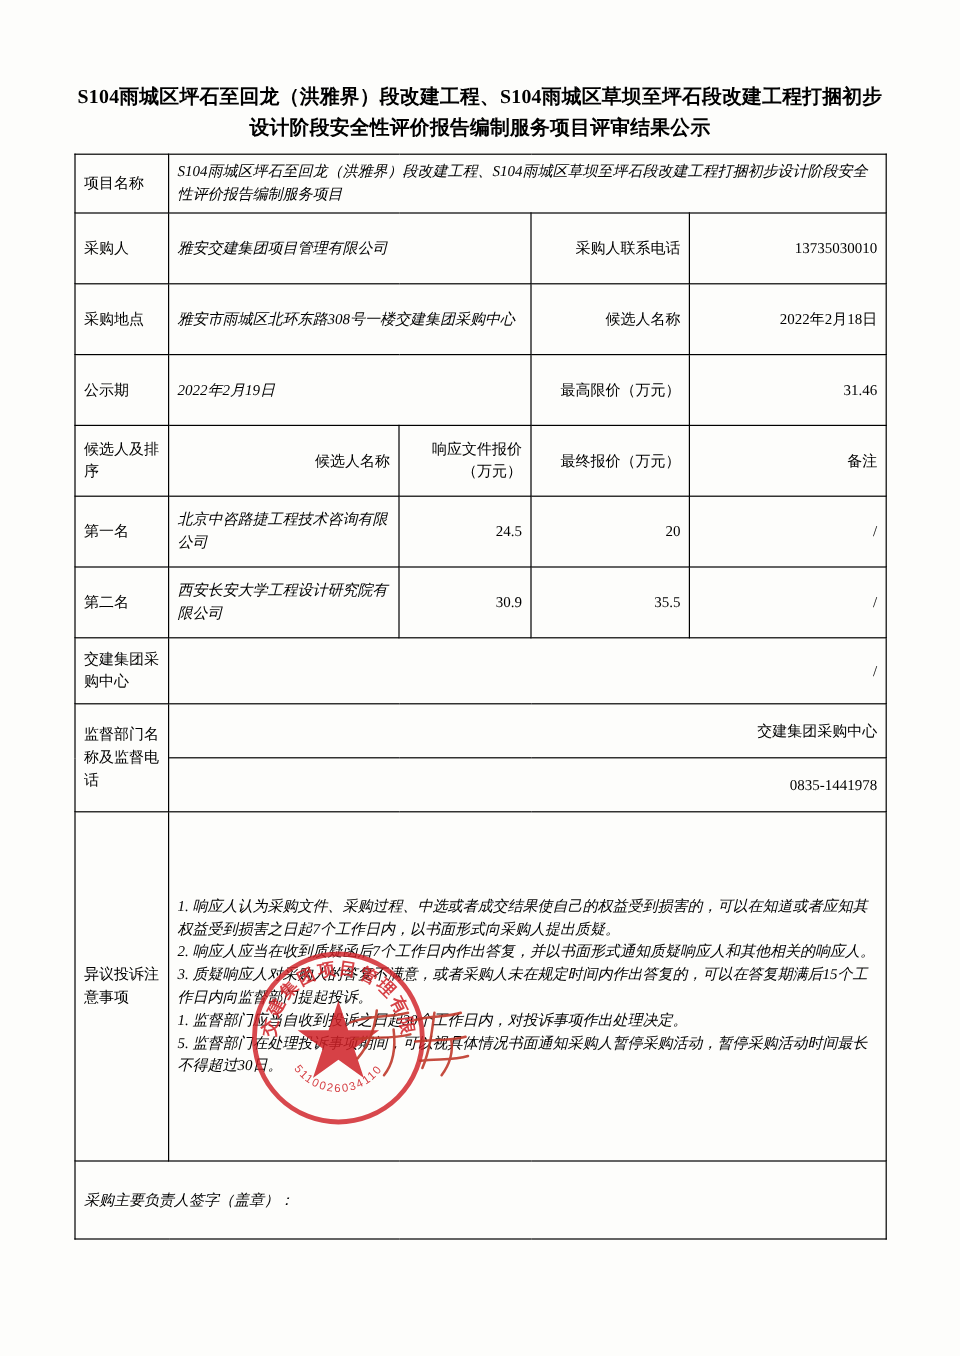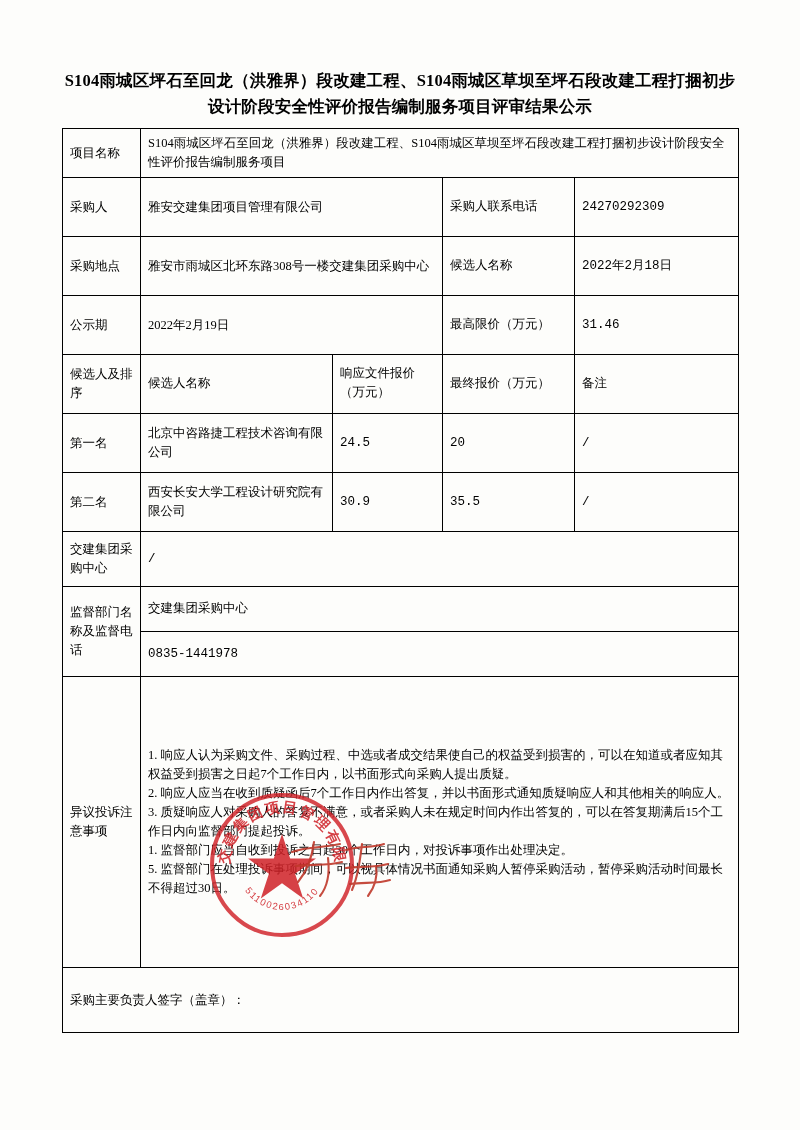--- a/index.html
+++ b/index.html
@@ -46,22 +46,22 @@
     border: 1px solid #000000;
     font-size: 12.5px;
     line-height: 19px;
     padding: 5px 7px;
     vertical-align: middle;
   }
   .lbl {
     text-align: left;
     font-size: 12.5px;
   }
-  .ctr { text-align: left; font-family: Liberation Mono, monospace; }
-  .lft { text-align: left; }
+  .ctr { text-align: right; }
+  .lft { text-align: left; font-style: italic; }
   .tall { height: 48px; }
   .pad-note { padding: 10px 12px 10px 12px; line-height: 22.5px; font-size: 12.7px; }
   .note-p { margin: 0; text-indent: 0; }
   .sign-row td {
     height: 54px;
     vertical-align: middle;
   }
   
   .seal {
     position: absolute;
@@ -100,21 +100,21 @@
     <tbody>
         <tr>
       <td class="lbl">项目名称</td>
       <td class="lft" colspan="4">S104雨城区坪石至回龙（洪雅界）段改建工程、S104雨城区草坝至坪石段改建工程打捆初步设计阶段安全性评价报告编制服务项目</td>
     </tr>
 
     <tr>
       <td class="lbl tall">采购人</td>
       <td class="lft" colspan="2">雅安交建集团项目管理有限公司</td>
       <td class="ctr">采购人联系电话</td>
-      <td class="ctr">24270292309</td>
+      <td class="ctr">13735030010</td>
     </tr>
 
     <tr>
       <td class="lbl tall">采购地点</td>
       <td class="lft" colspan="2">雅安市雨城区北环东路308号一楼交建集团采购中心</td>
       <td class="ctr">候选人名称</td>
       <td class="ctr">2022年2月18日</td>
     </tr>
 
     <tr>

